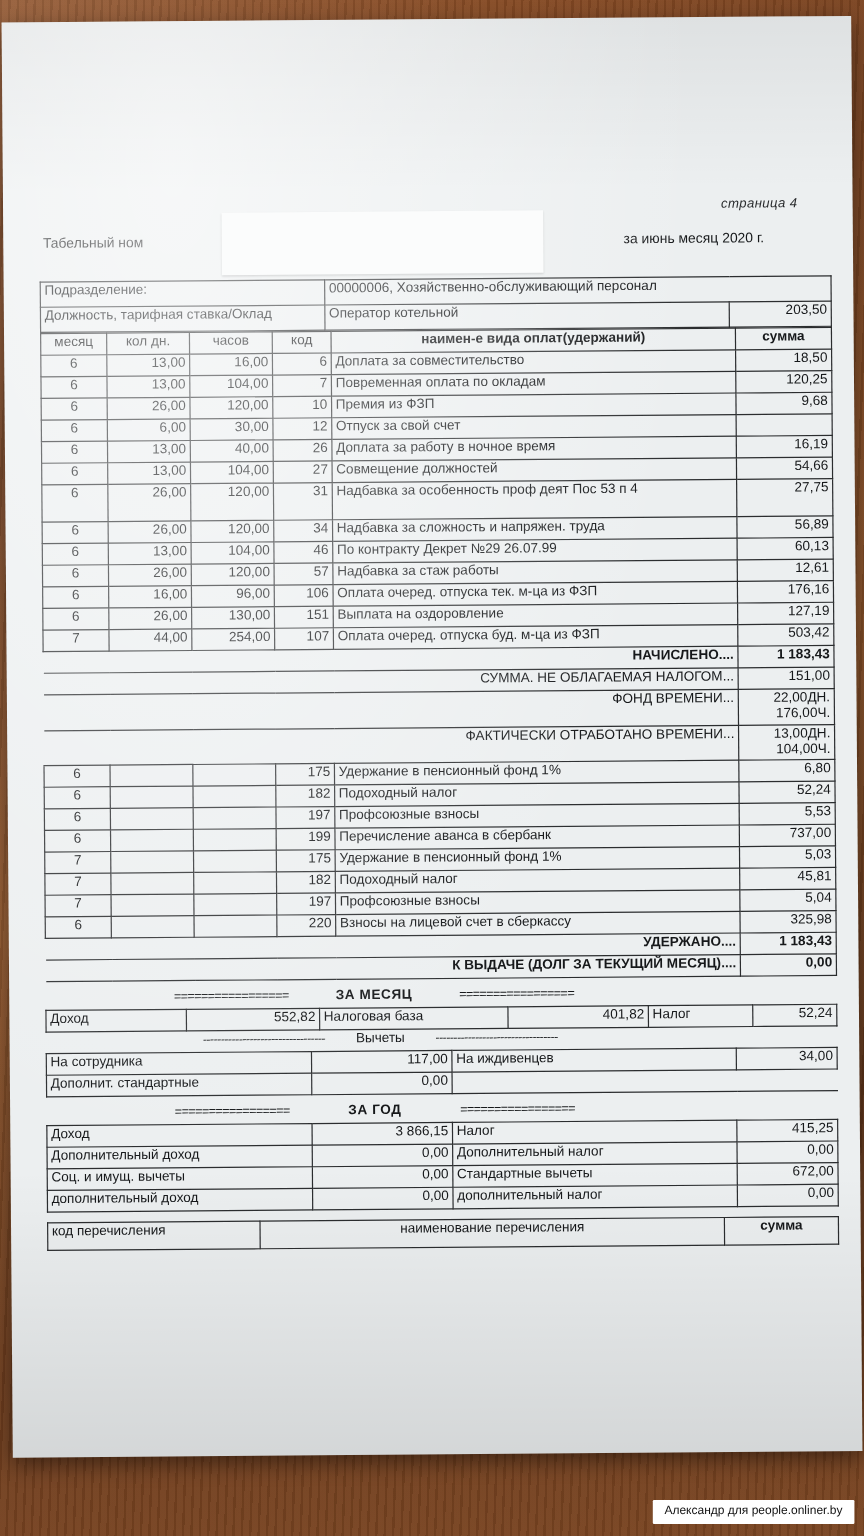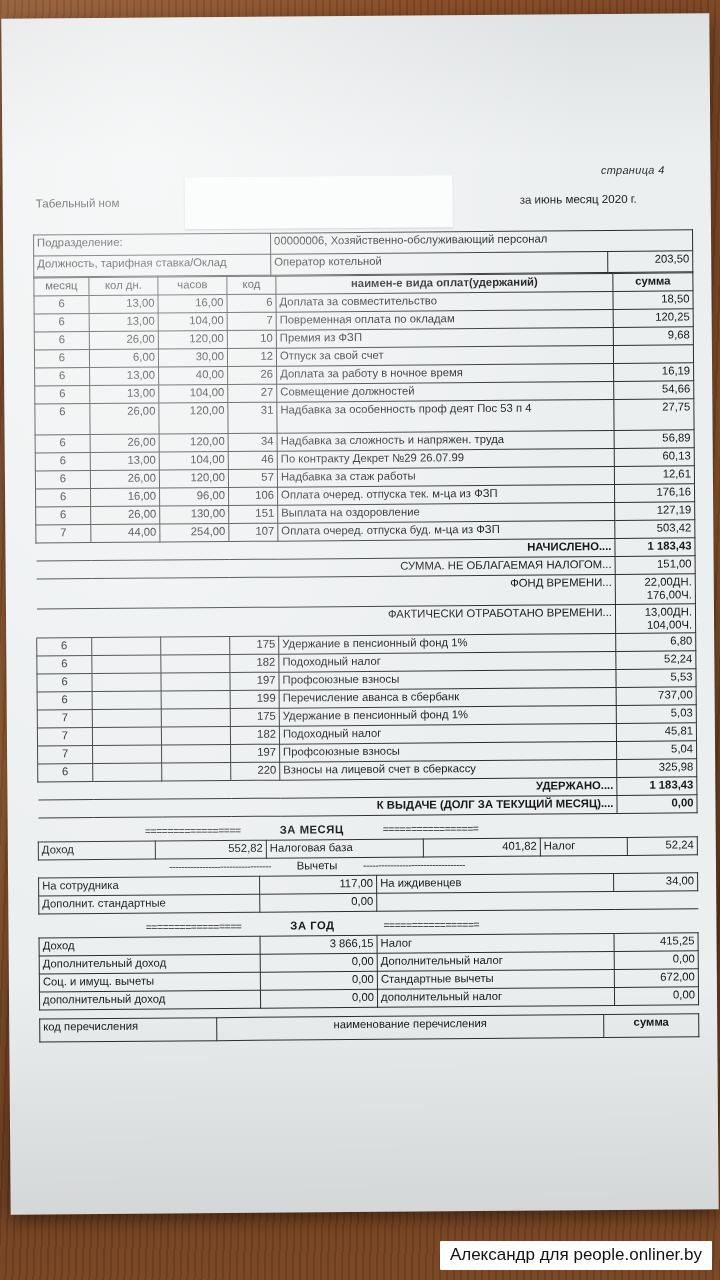--- a/index.html
+++ b/index.html
@@ -66,21 +66,21 @@
 
   .hdr-row td{border:none;padding:2px 3px;font-size:11.6px;}
 
   .dashline{letter-spacing:-0.5px;font-size:10.5px;}
   .sec-title{font-weight:bold;letter-spacing:.5px;}
 
   
   .watermark{
     position:absolute;right:8px;bottom:10px;
     background:#fff;color:#111;
-    font-size:17px;padding:4px 10px 5px 10px;
+    font-size:10px;padding:4px 10px 5px 10px;
     border-radius:1px;
     font-family:"Liberation Sans", sans-serif;
   }
 </style>
 </head>
 <body>
 
 <div class="desk"></div>
 
 <div class="sheet">

